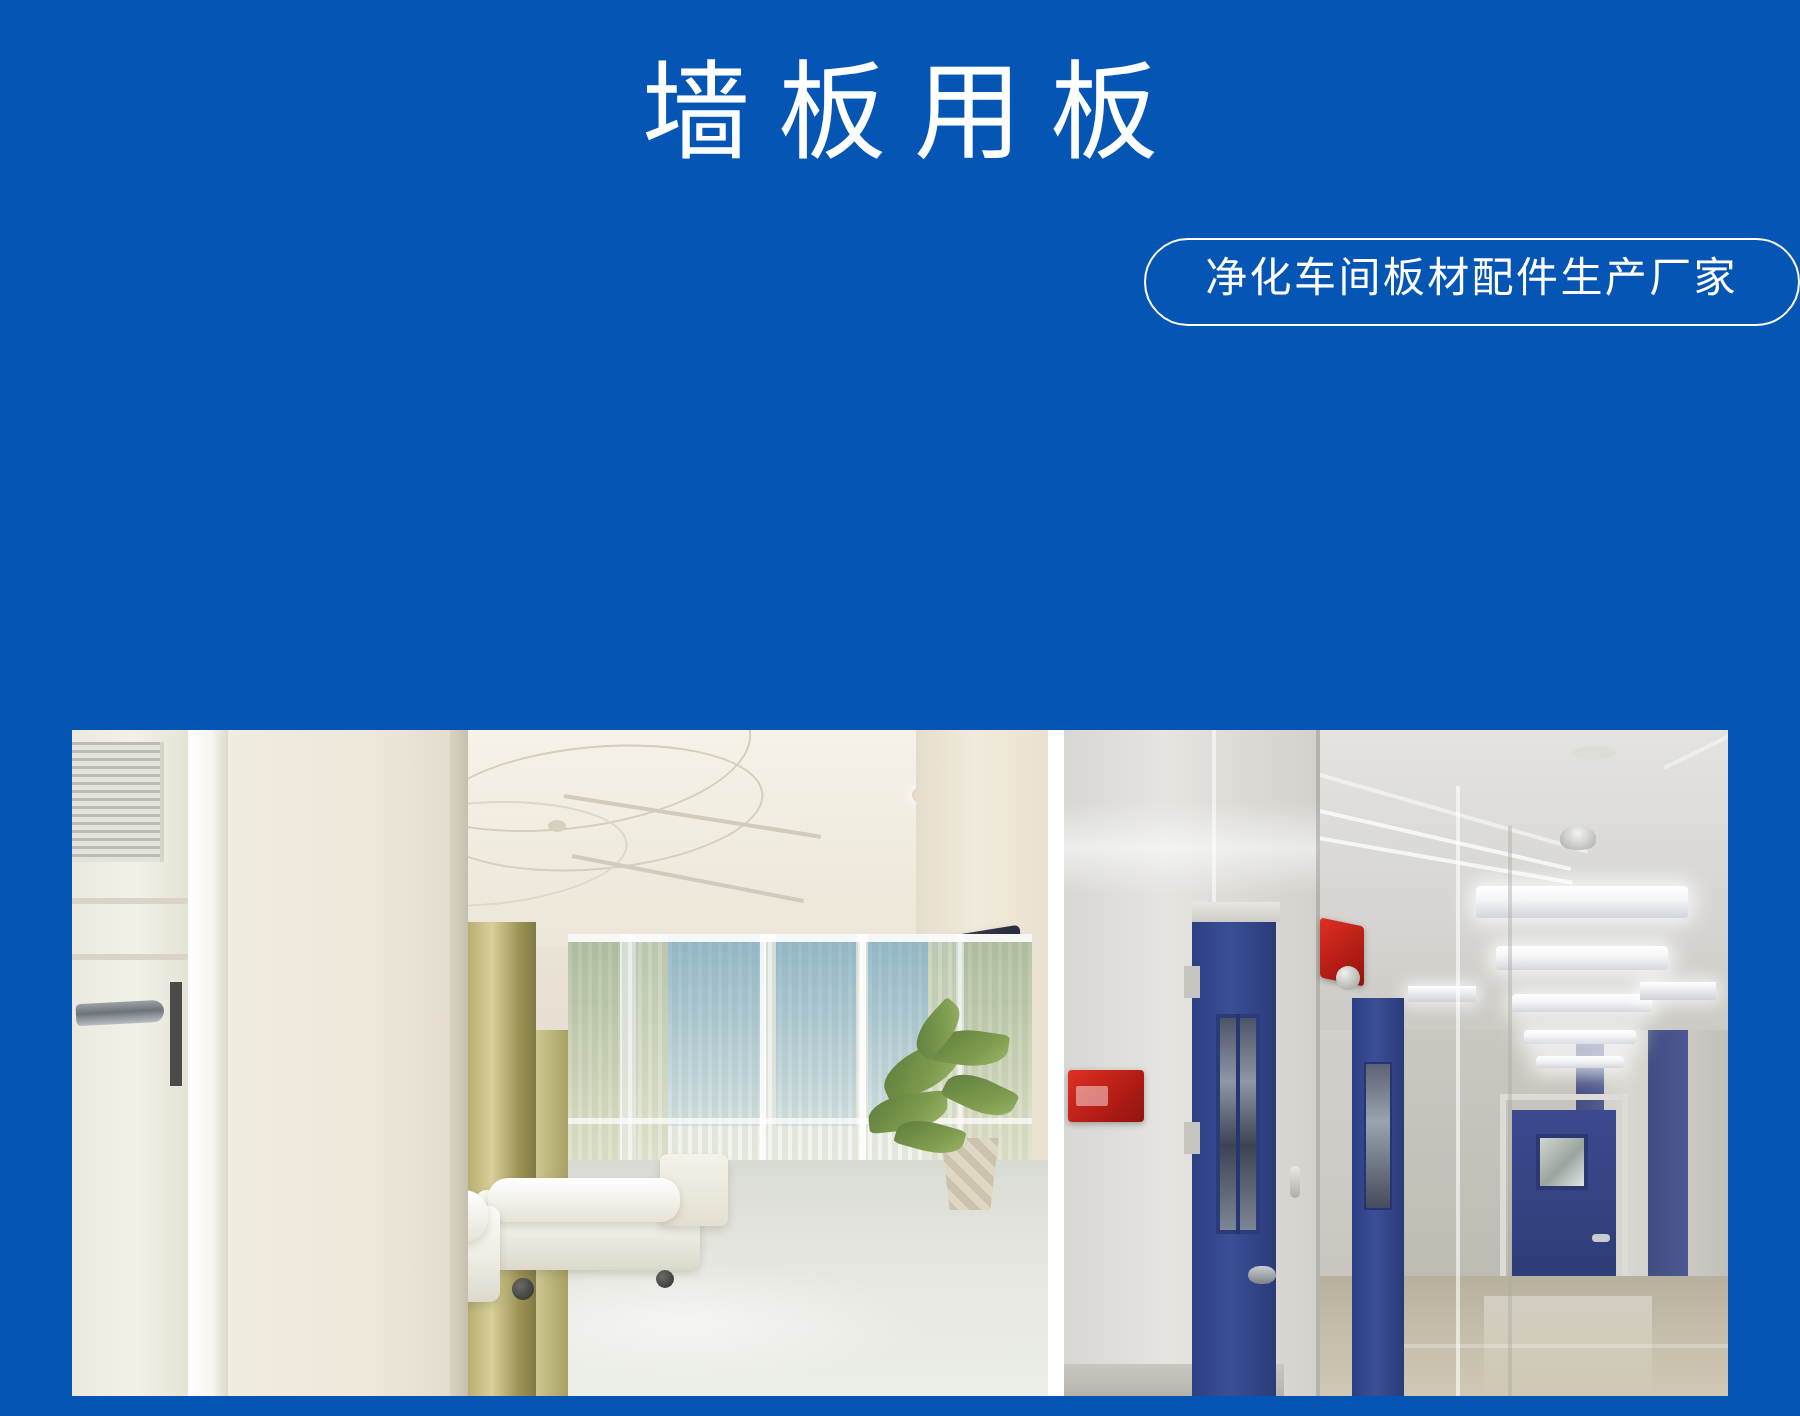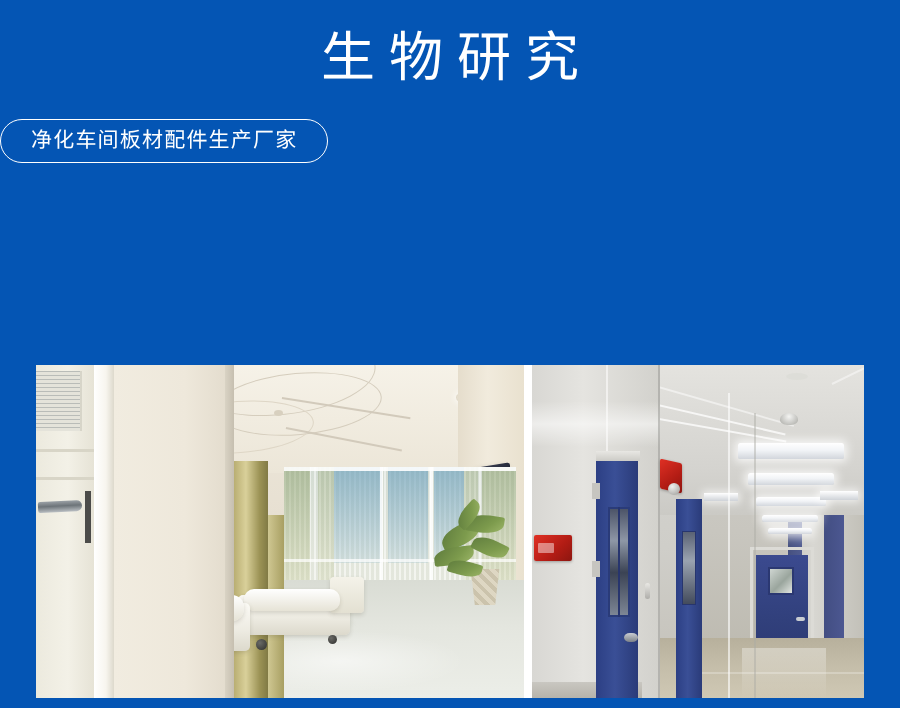--- a/index.html
+++ b/index.html
@@ -38,21 +38,21 @@
     text-indent: 14px;
     white-space: nowrap;
   }
 
   
   .pill-wrap {
     position: absolute;
     left: 0;
     top: 119px;
     width: 900px;
-    text-align: left;
+    text-align: right;
   }
   .pill {
     display: inline-block;
     border: 1.6px solid #ffffff;
     border-radius: 22px;
     padding: 7px 30px 9px 30px;
     color: #ffffff;
     font-size: 21px;
     line-height: 26px;
     letter-spacing: 1.2px;
@@ -537,21 +537,21 @@
     position: absolute;
     left: 0; bottom: 0; width: 110px; height: 16px;
     background: linear-gradient(180deg, #c9c7c1, #b6b3ab);
   }
 </style>
 </head>
 <body>
 
 <div class="page">
 
-  <div class="title">生物研究</div>
+  <div class="title">墙板用板</div>
 
   <div class="pill-wrap">
     <span class="pill">净化车间板材配件生产厂家</span>
   </div>
 
 
   <div class="photos">
 
     <div class="photo photo-left">
       <div class="ward">

